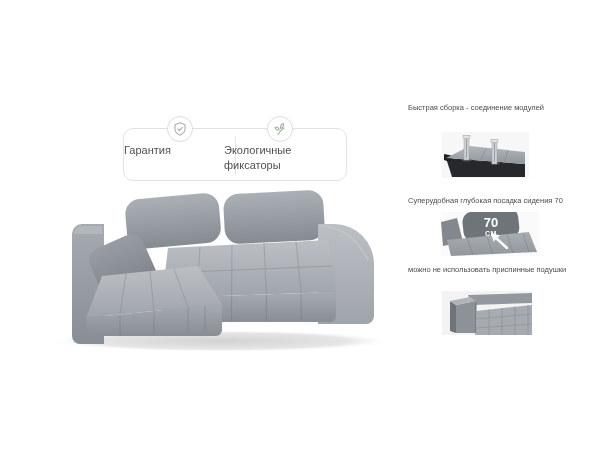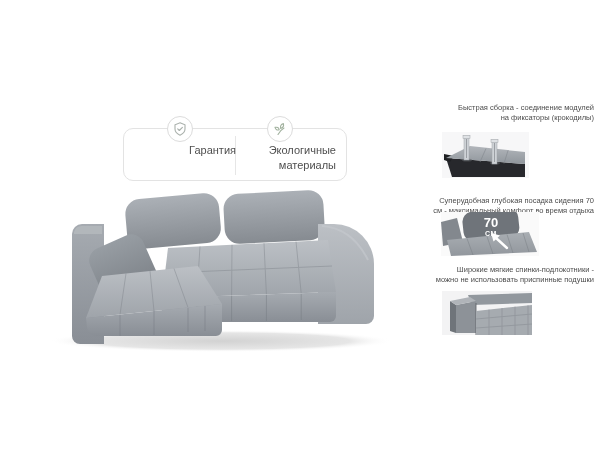--- a/index.html
+++ b/index.html
@@ -3,30 +3,30 @@
 <meta charset="utf-8">
 <style>
   html,body{margin:0;padding:0;}
   body{width:600px;height:450px;background:#ffffff;font-family:"Liberation Sans",sans-serif;overflow:hidden;}
   .stage{position:relative;width:600px;height:450px;background:#ffffff;}
 
   
   .badges-panel{position:absolute;left:123px;top:128px;width:224px;height:53px;
     background:#fff;border:1px solid #e3e3e3;border-radius:10px;box-sizing:border-box;}
   .badge-divider{position:absolute;left:111px;top:7px;width:1px;height:39px;background:#e6e6e6;}
-  .badge-cell{position:absolute;top:0;width:112px;height:53px;text-align:right;}
+  .badge-cell{position:absolute;top:0;width:112px;height:53px;text-align:left;}
   .badge-cell.left{left:0;}
   .badge-cell.right{left:100px;}
   .badge-icon-circle{position:absolute;top:-13px;left:50%;margin-left:-13px;width:26px;height:26px;
     border:1px solid #dcdcdc;border-radius:50%;background:#fff;box-sizing:border-box;
     display:flex;align-items:center;justify-content:center;}
   .badge-lines{padding-top:14px;font-size:11px;line-height:15px;color:#4f4f4f;}
 
   
-  .feature-text{position:absolute;left:408px;width:186px;text-align:right;
+  .feature-text{position:absolute;left:408px;width:186px;text-align:left;
     font-size:7.5px;line-height:10px;color:#4c4c4c;}
   .thumb{position:absolute;display:block;}
 
   .sofa-image{position:absolute;left:26px;top:180px;}
 </style>
 </head>
 <body>
 
 <div class="stage">
 
@@ -48,21 +48,21 @@
     <div class="badge-cell right">
       <div class="badge-icon-circle">
         <svg width="16" height="16" viewBox="0 0 16 16" fill="none">
           <path d="M6 13.5 C7.5 10.5 9.5 8.5 12 7" stroke="#a2b29f" stroke-width="1.1" stroke-linecap="round"></path>
           <path d="M7.2 8.8 C5.2 9.4 3.6 8.6 3 6.4 C5.2 5.8 6.8 6.6 7.2 8.8 Z" stroke="#a2b29f" stroke-width="1.1" stroke-linejoin="round"></path>
           <path d="M8.6 7.4 C8.2 5.2 9 3.4 11.4 2.6 C12 4.8 11.2 6.6 8.6 7.4 Z" stroke="#a2b29f" stroke-width="1.1" stroke-linejoin="round"></path>
         </svg>
       </div>
       <div class="badge-lines">
         <div>Экологичные</div>
-        <div>материалы</div>
+        <div>фиксаторы</div>
       </div>
     </div>
   </div>
 
   <svg class="sofa-image" width="384" height="178" viewBox="0 0 384 178">
     <defs>
       <linearGradient id="gLight" x1="0" y1="0" x2="0" y2="1">
         <stop offset="0" stop-color="#bcc0c5"></stop>
           <stop offset="1" stop-color="#9fa4aa"></stop>
       </linearGradient>
@@ -131,21 +131,20 @@
     <g stroke="#767b82" stroke-width="1" opacity="0.5">
       <line x1="94" y1="135" x2="94" y2="156"></line>
       <line x1="128" y1="131" x2="128" y2="155"></line>
       <line x1="162" y1="128" x2="162" y2="152"></line>
       <line x1="179" y1="126" x2="179" y2="151"></line>
     </g>
   </svg>
 
   <div class="feature-text" style="top:103px;">
     <div>Быстрая сборка - соединение модулей</div>
-    <div>на фиксаторы (крокодилы)</div>
   </div>
   <svg class="thumb" style="left:442px;top:132px;" width="87" height="46" viewBox="0 0 87 46">
     <defs>
       <linearGradient id="t1g" x1="0" y1="0" x2="0" y2="1">
         <stop offset="0" stop-color="#b2b6bb"></stop>
           <stop offset="1" stop-color="#90969c"></stop>
       </linearGradient>
     </defs>
     <rect x="0" y="0" width="87" height="46" fill="#f7f7f8"></rect>
     <polygon points="4,26 83,32 83,45 10,45" fill="#27282c"></polygon>
@@ -162,21 +161,20 @@
     <g>
       <ellipse cx="53" cy="31" rx="5" ry="1.5" fill="#5a5e63" opacity="0.6"></ellipse>
       <rect x="50" y="8" width="5" height="24" fill="#ced2d6" stroke="#9fa3a8" stroke-width="0.5"></rect>
       <rect x="49" y="7.5" width="7" height="3" fill="#dfe2e5" stroke="#9fa3a8" stroke-width="0.5"></rect>
       <line x1="52.5" y1="11" x2="52.5" y2="30" stroke="#8d9196" stroke-width="0.8"></line>
     </g>
   </svg>
 
   <div class="feature-text" style="top:196px;">
     <div>Суперудобная глубокая посадка сидения 70</div>
-    <div>см - максимальный комфорт во время отдыха</div>
   </div>
   <svg class="thumb" style="left:441px;top:212px;" width="98" height="44" viewBox="0 0 98 44">
     <defs>
       <linearGradient id="t2g" x1="0" y1="0" x2="0" y2="1">
         <stop offset="0" stop-color="#a9aeb3"></stop>
           <stop offset="1" stop-color="#92979d"></stop>
       </linearGradient>
     </defs>
     <rect x="0" y="0" width="98" height="44" fill="#fafafa"></rect>
     <polygon points="0,10 16,6 22,30 2,34" fill="#83888e"></polygon>
@@ -192,21 +190,20 @@
     </g>
     <text x="50" y="15" text-anchor="middle" fill="#ffffff" font-family="Liberation Sans, sans-serif" font-size="13" font-weight="bold">70</text>
     <text x="50" y="24" text-anchor="middle" fill="#ffffff" font-family="Liberation Sans, sans-serif" font-size="7" font-weight="bold" letter-spacing="0.5">СМ</text>
     <g>
       <line x1="66" y1="36" x2="55" y2="26" stroke="#ffffff" stroke-width="2.4" stroke-linecap="round"></line>
       <polygon points="50,21 59,23.5 52.5,29.5" fill="#ffffff"></polygon>
     </g>
   </svg>
 
   <div class="feature-text" style="top:265px;">
-    <div>Широкие мягкие спинки-подлокотники -</div>
     <div>можно не использовать приспинные подушки</div>
   </div>
   <svg class="thumb" style="left:442px;top:291px;" width="90" height="44" viewBox="0 0 90 44">
     <rect x="0" y="0" width="90" height="44" fill="#f3f3f4"></rect>
     <polygon points="26,4 90,2 90,12 30,14" fill="#92989e"></polygon>
     <polygon points="8,10 14,14 14,42 8,40" fill="#6f747a"></polygon>
     <polygon points="14,14 34,10 34,42 14,42" fill="#8d9298"></polygon>
     <polygon points="8,10 28,6 34,10 14,14" fill="#b0b4b9"></polygon>
     <line x1="34" y1="12" x2="34" y2="44" stroke="#5e6368" stroke-width="1.4" opacity="0.6"></line>
     <polygon points="34,20 90,14 90,44 34,44" fill="#a6abb0"></polygon>

